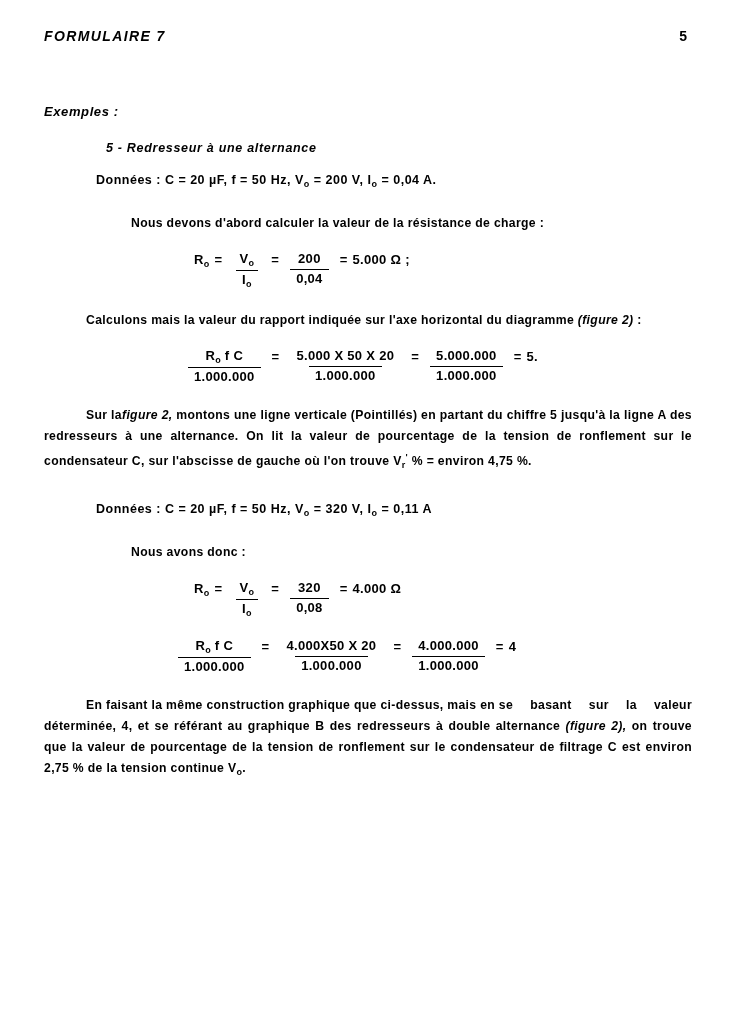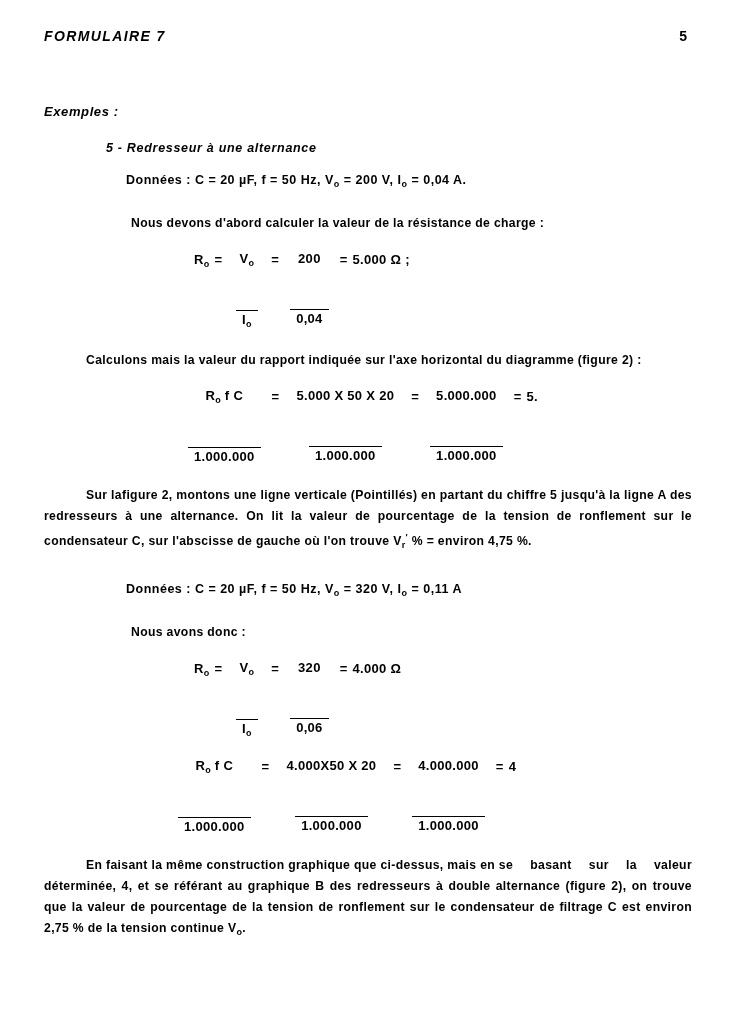--- a/index.html
+++ b/index.html
@@ -66,35 +66,35 @@
     font-size: 12.5px;
     letter-spacing: 0.7px;
     margin-left: 62px;
     margin-bottom: 18px;
   }
 
   .data-line {
     font-weight: bold;
     font-size: 12.5px;
     letter-spacing: 0.5px;
-    margin-left: 82px;
+    margin-left: 52px;
     margin-bottom: 24px;
   }
 
   .para {
     font-weight: bold;
     font-size: 12.2px;
     letter-spacing: 0.35px;
     line-height: 21px;
     text-align: justify;
     margin-bottom: 18px;
   }
   .para.ml { margin-left: 87px; }
 
-  .ital { }
+  .ital { font-style: italic; }
 
   
   .formula {
     display: flex;
     justify-content: flex-start;
     font-weight: bold;
     font-size: 13px;
     margin: 16px 0 20px 0;
     letter-spacing: 0.3px;
   }
@@ -103,21 +103,20 @@
   .formula.c3 { padding-left: 150px; }
   .formula.c4 { padding-left: 128px; }
 
   .frac {
     display: inline-flex;
     flex-direction: column;
     align-items: center;
     vertical-align: middle;
     margin: 0 6px;
     line-height: 1.15;
-    gap: 40px;
   }
   .frac .num {
     padding: 0 6px 2px 6px;
     font-size: 13px;
     white-space: nowrap;
   }
   .frac .den {
     border-top: 1.6px solid #000;
     padding: 2px 6px 0 6px;
     font-size: 13px;
@@ -218,21 +217,21 @@
     <div class="formula c3">
       <span class="lhs"><span>R</span><sub>o</sub></span>
       <span class="op">=</span>
       <span class="frac">
         <span class="num"><span>V</span><sub>o</sub></span>
         <span class="den"><span>I</span><sub>o</sub></span>
       </span>
       <span class="op">=</span>
       <span class="frac">
         <span class="num">320</span>
-        <span class="den">0,06</span>
+        <span class="den">0,08</span>
       </span>
       <span class="op">=</span>
       <span>4.000  Ω</span>
     </div>
 
     <div class="formula c4">
       <span class="frac">
         <span class="num"><span>R</span><sub>o</sub><span>   f    C</span></span>
         <span class="den">1.000.000</span>
       </span>

